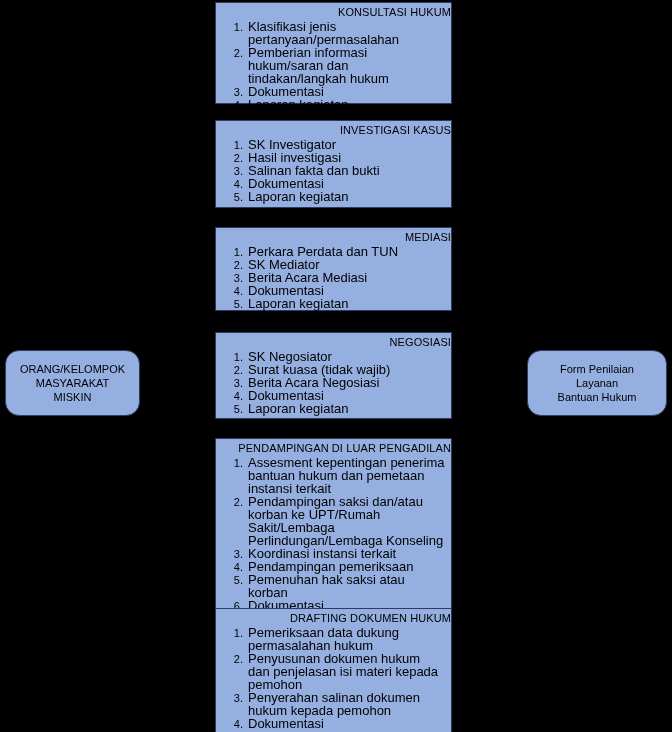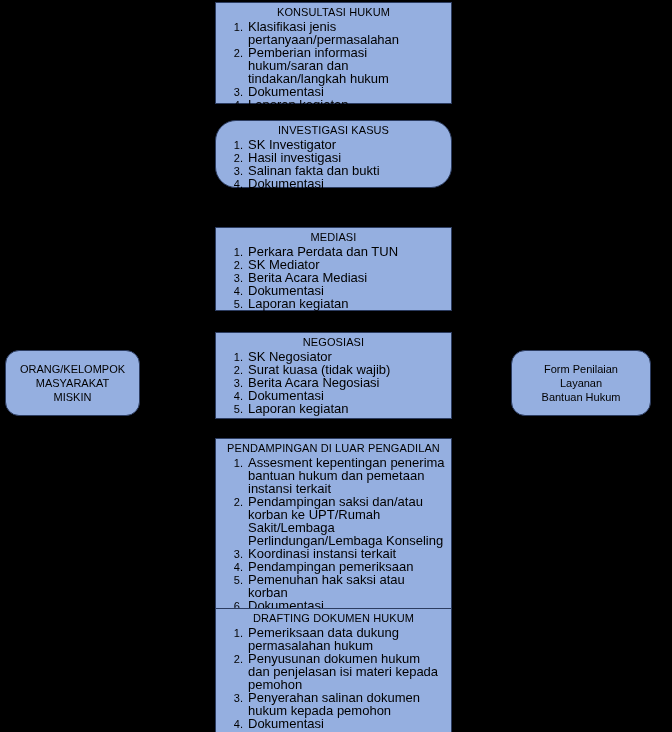--- a/index.html
+++ b/index.html
@@ -33,21 +33,21 @@
     font-size: 11px;
     line-height: 12.5px;
   }
 
   .proc-box {
     left: 215px;
     width: 237px;
   }
 
   .box-title {
-    text-align: center;
+    text-align: right;
     font-size: 11px;
     line-height: 13px;
     padding-top: 3px;
     padding-bottom: 1px;
     letter-spacing: 0.1px;
   }
 
   ol.box-list {
     margin: 0;
     padding: 0 6px 0 30px;
@@ -78,21 +78,21 @@
     padding: 0 16px;
   }
 
   #box-actor {
     left: 5px;
     top: 350px;
     width: 135px;
     height: 66px;
   }
   #box-form {
-    left: 511px;
+    left: 527px;
     top: 350px;
     width: 140px;
     height: 66px;
   }
 
   
   .connector {
     position: absolute;
     background: #000000;
   }
@@ -123,21 +123,21 @@
   <div class="box proc-box" id="proc-0" style="top:2px; height:102px;">
     <div class="box-title">KONSULTASI HUKUM</div>
     <ol class="box-list">
       <li>Klasifikasi jenis pertanyaan/permasalahan</li>
       <li>Pemberian informasi hukum/saran dan tindakan/langkah hukum</li>
       <li>Dokumentasi</li>
       <li>Laporan kegiatan</li>
     </ol>
   </div>
 
-  <div class="box proc-box" id="proc-1" style="top:120px; height:68px;border-radius:21px;">
+  <div class="box proc-box" id="proc-1" style="top:120px; height:88px;">
     <div class="box-title">INVESTIGASI KASUS</div>
     <ol class="box-list">
       <li>SK Investigator</li>
       <li>Hasil investigasi</li>
       <li>Salinan fakta dan bukti</li>
       <li>Dokumentasi</li>
       <li>Laporan kegiatan</li>
     </ol>
   </div>
 

